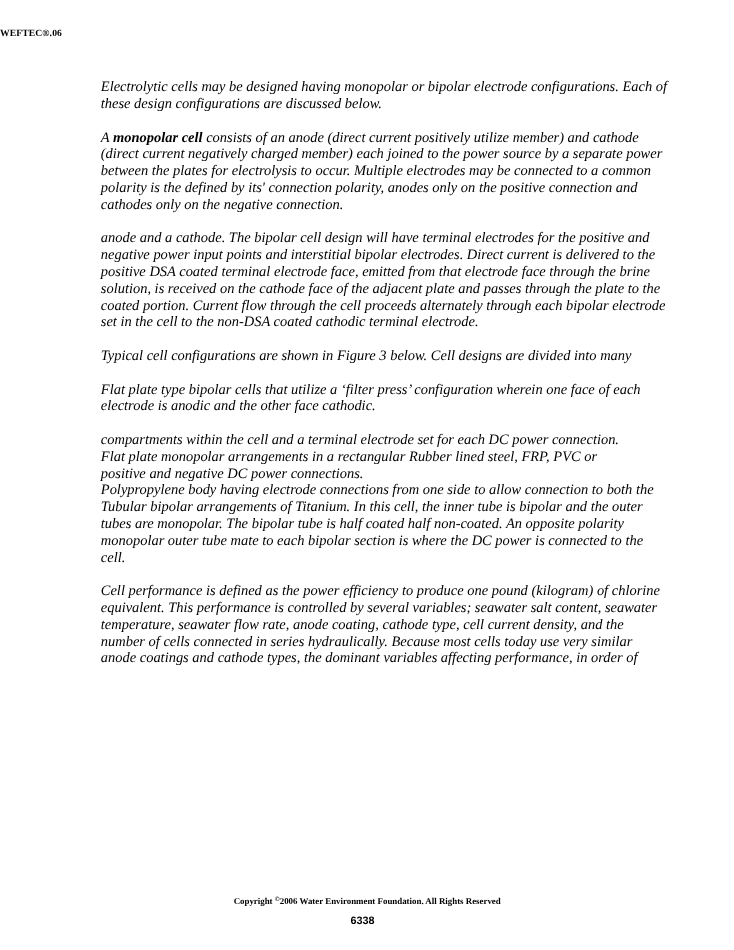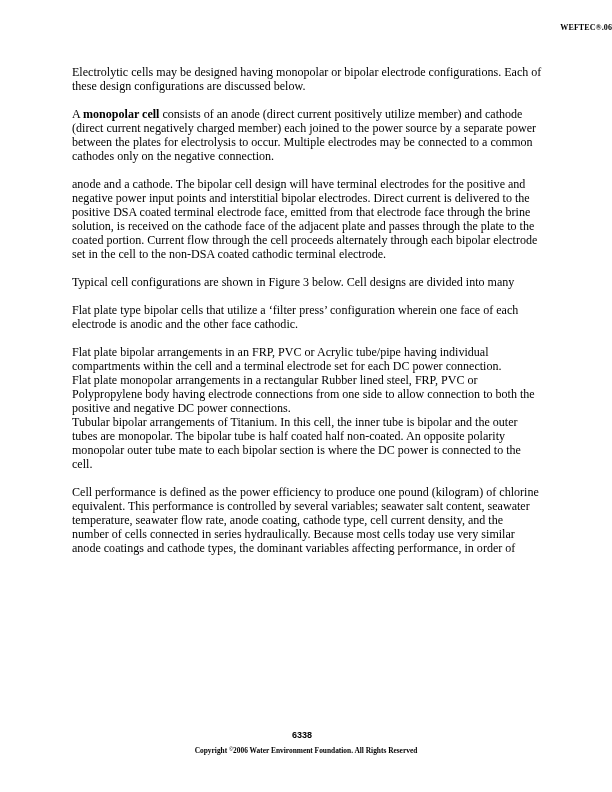--- a/index.html
+++ b/index.html
@@ -1,45 +1,46 @@
 <!DOCTYPE html>
 <html><head>
 <meta charset="utf-8">
 <style>
   html, body { margin: 0; padding: 0; background: #ffffff; }
   body { width: 612px; height: 792px; position: relative; overflow: hidden;
          font-family: "Liberation Serif", "DejaVu Serif", serif; color: #000; }
-  .header { position: absolute; top: 23px; left: 0; width: 612px; text-align: right;
+  .header { position: absolute; top: 23px; left: 0; width: 612px; text-align: left;
             font-size: 8px; font-weight: bold; letter-spacing: 0.1px; }
   .body { position: absolute; top: 65px; left: 72px; width: 470px; font-size: 12.05px; line-height: 14px; }
-  .para { margin: 0 0 14px 0; }
+  .para { margin: 0 0 14px 12px; font-style: italic; }
   .line { white-space: nowrap; display: block; }
   b { font-weight: bold; }
   .copyright { position: absolute; top: 746px; left: 0; width: 612px; text-align: center;
                font-size: 7.4px; font-weight: bold; }
   .copyright sup { font-size: 5.5px; vertical-align: 2px; }
-  .pagenum { position: absolute; top: 730px; left: 0; width: 604px; text-align: center;
+  .pagenum { position: absolute; top: 762px; left: 0; width: 604px; text-align: center;
              font-family: "Liberation Sans", "DejaVu Sans", sans-serif; font-size: 9px; font-weight: bold; }
 </style>
 </head>
 <body>
 
 <div class="header">WEFTEC®.06</div>
 
 <div class="body">
 
   <div class="para">
     <span class="line">Electrolytic cells may be designed having monopolar or bipolar electrode configurations. Each of</span>
     <span class="line">these design configurations are discussed below.</span>
   </div>
 
   <div class="para">
     <span class="line"><span>A </span><b>monopolar cell</b><span> consists of an anode (direct current positively utilize member) and cathode</span></span>
     <span class="line">(direct current negatively charged member) each joined to the power source by a separate power</span>
     <span class="line">between the plates for electrolysis to occur. Multiple electrodes may be connected to a common</span>
+    <span class="line">polarity is the defined by its' connection polarity, anodes only on the positive connection and</span>
     <span class="line">cathodes only on the negative connection.</span>
   </div>
 
   <div class="para">
     <span class="line">anode and a cathode. The bipolar cell design will have terminal electrodes for the positive and</span>
     <span class="line">negative power input points and interstitial bipolar electrodes. Direct current is delivered to the</span>
     <span class="line">positive DSA coated terminal electrode face, emitted from that electrode face through the brine</span>
     <span class="line">solution, is received on the cathode face of the adjacent plate and passes through the plate to the</span>
     <span class="line">coated portion. Current flow through the cell proceeds alternately through each bipolar electrode</span>
     <span class="line">set in the cell to the non-DSA coated cathodic terminal electrode.</span>
@@ -48,25 +49,24 @@
   <div class="para">
     <span class="line">Typical cell configurations are shown in Figure 3 below. Cell designs are divided into many</span>
   </div>
 
   <div class="para">
     <span class="line">Flat plate type bipolar cells that utilize a ‘filter press’ configuration wherein one face of each</span>
     <span class="line">electrode is anodic and the other face cathodic.</span>
   </div>
 
   <div class="para">
-    <span class="line">Flat plate bipolar arrangements in an FRP, PVC or Acrylic tube/pipe having individual</span>
     <span class="line">compartments within the cell and a terminal electrode set for each DC power connection.</span>
     <span class="line">Flat plate monopolar arrangements in a rectangular Rubber lined steel, FRP, PVC or</span>
+    <span class="line">positive and negative DC power connections.</span>
     <span class="line">Polypropylene body having electrode connections from one side to allow connection to both the</span>
-    <span class="line">positive and negative DC power connections.</span>
     <span class="line">Tubular bipolar arrangements of Titanium. In this cell, the inner tube is bipolar and the outer</span>
     <span class="line">tubes are monopolar. The bipolar tube is half coated half non-coated. An opposite polarity</span>
     <span class="line">monopolar outer tube mate to each bipolar section is where the DC power is connected to the</span>
     <span class="line">cell.</span>
   </div>
 
   <div class="para">
     <span class="line">Cell performance is defined as the power efficiency to produce one pound (kilogram) of chlorine</span>
     <span class="line">equivalent. This performance is controlled by several variables; seawater salt content, seawater</span>
     <span class="line">temperature, seawater flow rate, anode coating, cathode type, cell current density, and the</span>

